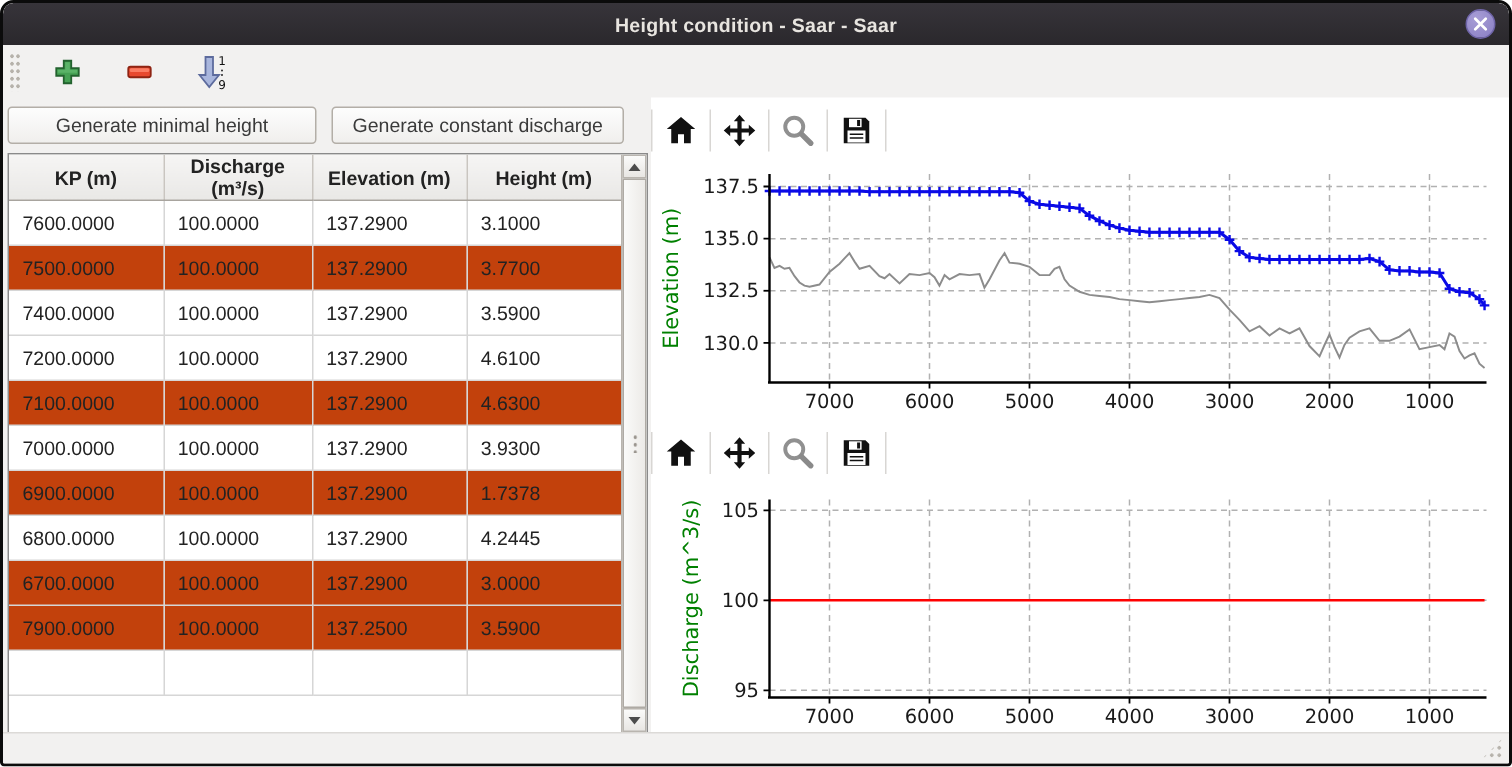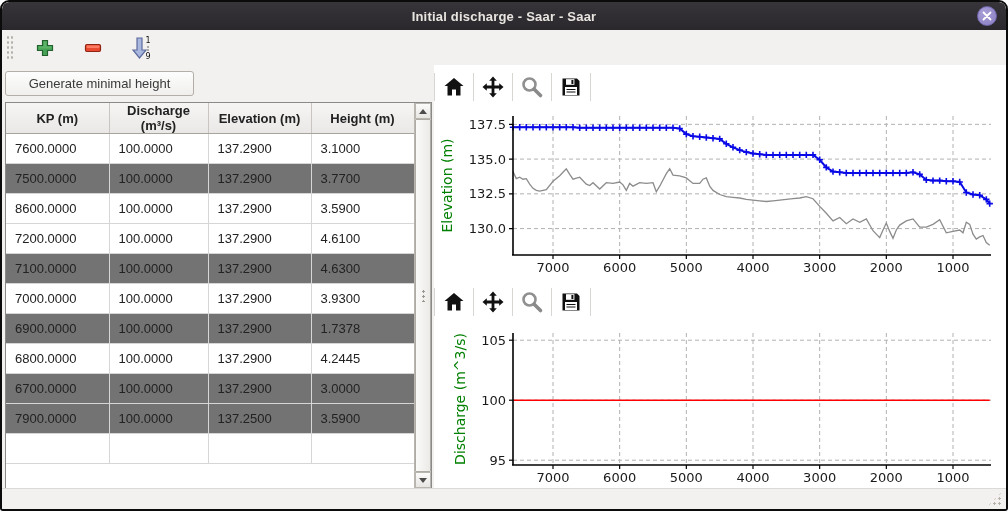--- a/index.html
+++ b/index.html
@@ -24,32 +24,32 @@
   .grip { width:8px; height:26px; margin-left:4px;
           background-image:radial-gradient(circle, #b6b2ab 1px, transparent 1.4px);
           background-size:4px 5px; }
   .tb-btn { width:34px; height:30px; margin-left:14px; background:transparent; border:none;
             display:flex; align-items:center; justify-content:center; cursor:pointer; position:relative; }
 
   
   .gen-btn { position:absolute; height:25px; font-size:13px; color:#3a3a3a;
              background:linear-gradient(#fdfdfd,#f0efed); border:1px solid #b3aea7; border-radius:3px;
              cursor:pointer; font-family:"Liberation Sans",sans-serif; }
-  #gen-btn-1 { left:3px; top:69px; width:189px; }
+  #gen-btn-1 { left:3px; top:69px; width:206px; }
   #gen-btn-2 { left:219px; top:69px; width:195px; }
 
   .table-frame { position:absolute; left:3px; top:100px; width:427px; height:387px;
                  border:1px solid #8a8a8a; background:#ffffff; overflow:hidden; }
   table { border-collapse:collapse; table-layout:fixed; width:408px; font-size:13px; color:#222; }
   col.c1{width:103px} col.c2{width:99px} col.c3{width:103px} col.c4{width:103px}
   th { height:20px; font-weight:700; background:linear-gradient(#f6f5f4,#e9e8e6);
        border-right:1px solid #c9c5c0; border-bottom:1px solid #a8a49e; text-align:center; }
   td { height:30px; padding-left:9px; border-right:1px solid #d6d6d6; border-bottom:1px solid #d6d6d6;
        background:#ffffff; }
-  tr.alt td { background:#737373; }
+  tr.alt td { background:#c2410c; }
 
   .vscrollbar { position:absolute; right:0; top:0; bottom:0; width:17px; background:#eceae8;
                 border-left:1px solid #b9b5af; }
   .sb-arrow { position:absolute; left:0; right:0; height:16px; background:linear-gradient(#fbfbfa,#e8e6e3);
               border:1px solid #b9b5af; display:flex; align-items:center; justify-content:center; cursor:pointer; }
   .sb-arrow.up { top:0; }
   .sb-arrow.down { bottom:0; }
   .tri-up { width:0; height:0; border-left:4px solid transparent; border-right:4px solid transparent;
             border-bottom:5px solid #4c4c4c; }
   .tri-down { width:0; height:0; border-left:4px solid transparent; border-right:4px solid transparent;
@@ -85,21 +85,21 @@
   .resize-grip { position:absolute; right:4px; bottom:3px; width:14px; height:14px;
                  background-image:radial-gradient(circle,#b6b2ab 1px,transparent 1.3px);
                  background-size:5px 5px; background-position:bottom right; clip-path:polygon(100% 0,100% 100%,0 100%); }
 </style>
 </head>
 <body>
 
 <div class="window">
 
   <div class="titlebar">
-    <span class="title">Initial discharge - Saar - Saar</span>
+    <span class="title">Height condition - Saar - Saar</span>
     <button class="close-btn">
       <svg width="10" height="10" viewBox="0 0 10 10">
         <path d="M1.5 1.5 L8.5 8.5 M8.5 1.5 L1.5 8.5" stroke="#ffffff" stroke-width="1.8" stroke-linecap="round" fill="none"></path>
       </svg>
     </button>
   </div>
 
   <div class="main-toolbar">
     <div class="grip"></div>
     <button class="tb-btn">
@@ -119,20 +119,21 @@
         <path d="M9 3 h5 v12 h4 l-6.5 8 l-6.5 -8 h4 z" fill="#a9b6dd" stroke="#5d6b9d" stroke-width="1.2"></path>
         <text x="20" y="8" font-size="8" fill="#111" text-anchor="middle">1</text>
         <circle cx="20" cy="12" r="0.7" fill="#333"></circle>
         <circle cx="20" cy="15" r="0.7" fill="#333"></circle>
         <text x="20" y="24" font-size="8" fill="#111" text-anchor="middle">9</text>
       </svg>
     </button>
   </div>
 
   <button id="gen-btn-1" class="gen-btn">Generate minimal height</button>
+  <button id="gen-btn-2" class="gen-btn">Generate constant discharge</button>
 
   <div class="table-frame">
     <table>
       <colgroup>
           <col class="c1">
           <col class="c2">
           <col class="c3">
           <col class="c4">
         </colgroup>
       <thead>
@@ -150,21 +151,21 @@
             <td>137.2900</td>
             <td>3.1000</td>
           </tr>
           <tr class="alt">
             <td>7500.0000</td>
             <td>100.0000</td>
             <td>137.2900</td>
             <td>3.7700</td>
           </tr>
           <tr>
-            <td>8600.0000</td>
+            <td>7400.0000</td>
             <td>100.0000</td>
             <td>137.2900</td>
             <td>3.5900</td>
           </tr>
           <tr>
             <td>7200.0000</td>
             <td>100.0000</td>
             <td>137.2900</td>
             <td>4.6100</td>
           </tr>

